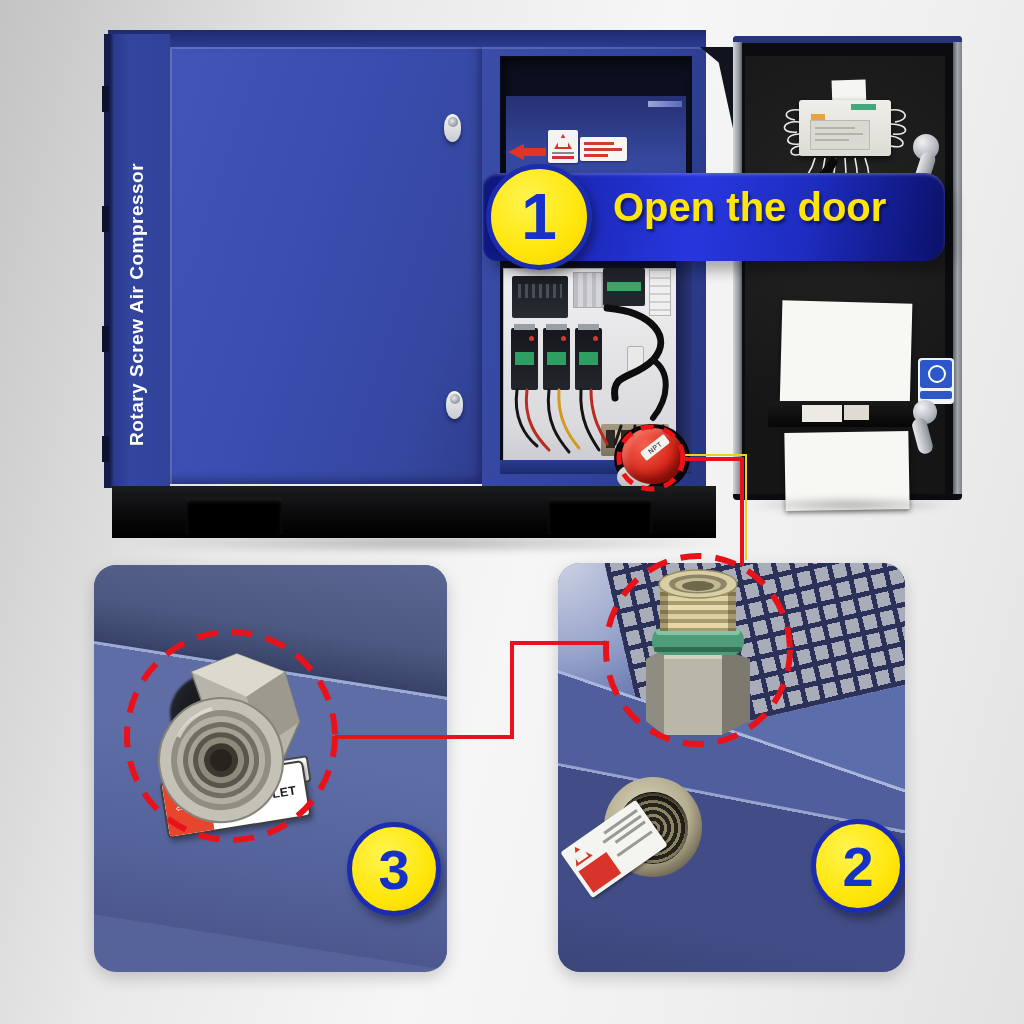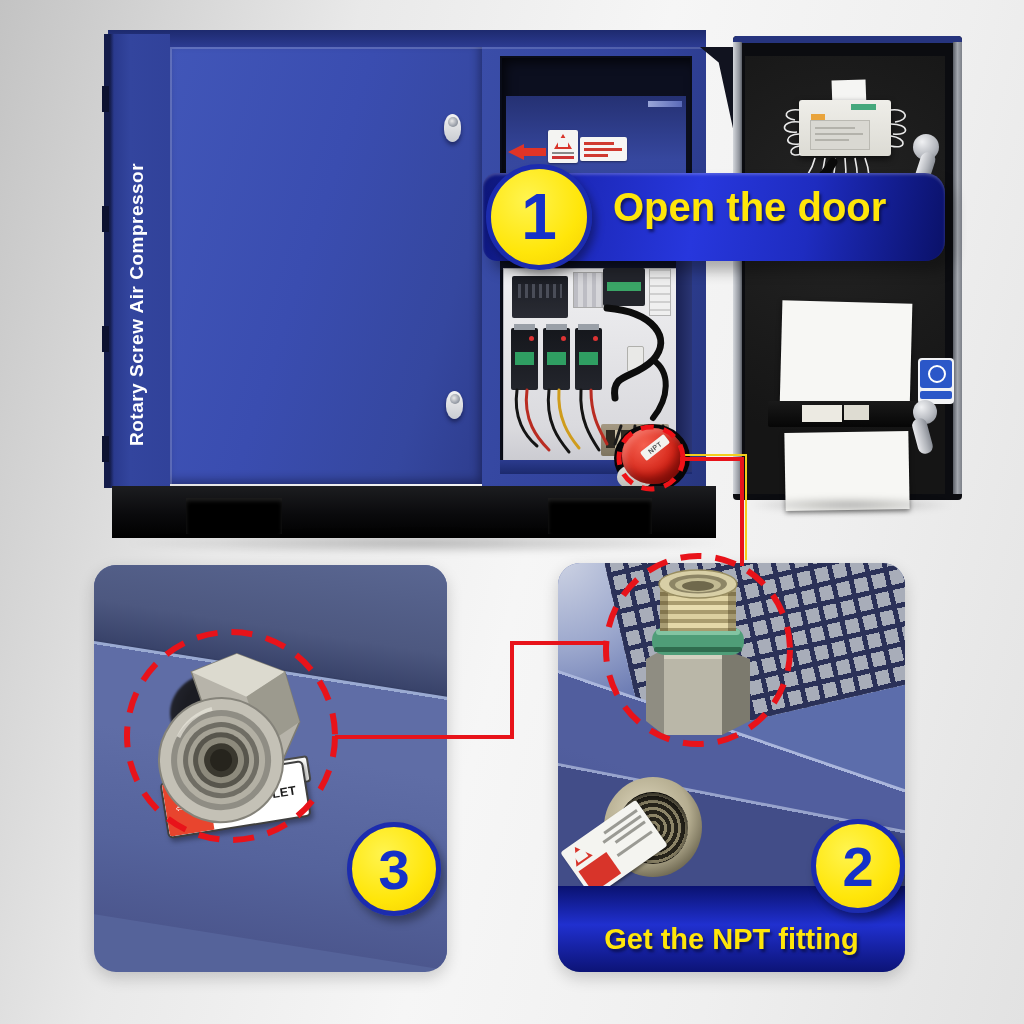--- a/index.html
+++ b/index.html
@@ -358,23 +358,20 @@
         <rect x="22" y="51" width="76" height="5" fill="#dcd0a0"></rect>
         <rect x="22" y="60" width="76" height="5" fill="#e4d8a8"></rect>
         <rect x="22" y="20" width="8" height="48" fill="rgba(60,50,20,.35)"></rect>
         <rect x="90" y="20" width="8" height="48" fill="rgba(60,50,20,.35)"></rect>
       </g>
       <ellipse cx="60" cy="21" rx="39" ry="14" fill="#d8cfa6" stroke="#978c60" stroke-width="1.5"></ellipse>
       <ellipse cx="60" cy="21" rx="29" ry="9.5" fill="#8d8565"></ellipse>
       <ellipse cx="60" cy="22" rx="23" ry="7" fill="#c2ba92"></ellipse>
       <ellipse cx="60" cy="23" rx="16" ry="5" fill="#6f684c"></ellipse>
     </svg>
-    <div class="banner-b">
-      <span class="step-label">Get the NPT fitting</span>
-    </div>
     <div class="step-circle circle-b circle2">
       <span>2</span>
     </div>
   </div>
 
   <svg class="abs overlay" viewBox="0 0 1024 1024">
     <g fill="none">
       <polyline points="684,455 746,455 746,560" stroke="#f2cf1d" stroke-width="2"></polyline>
       <polyline points="680,459 742,459 742,566" stroke="#e8131a" stroke-width="4"></polyline>
       <polyline points="335,737 512,737 512,643 604,643" stroke="#e8131a" stroke-width="4"></polyline>

